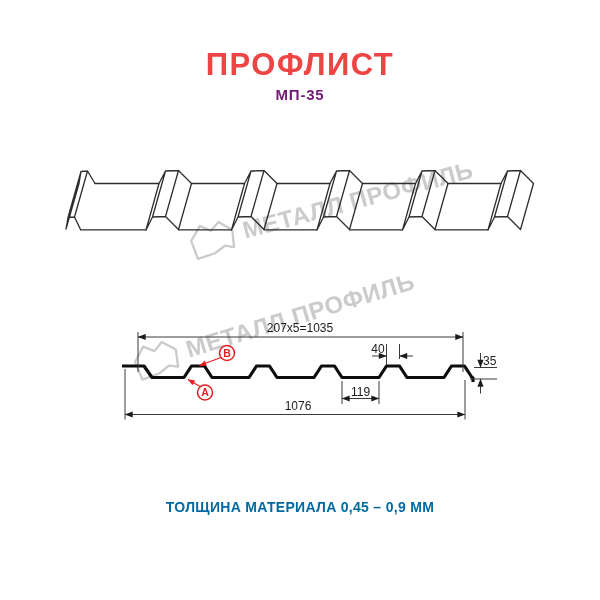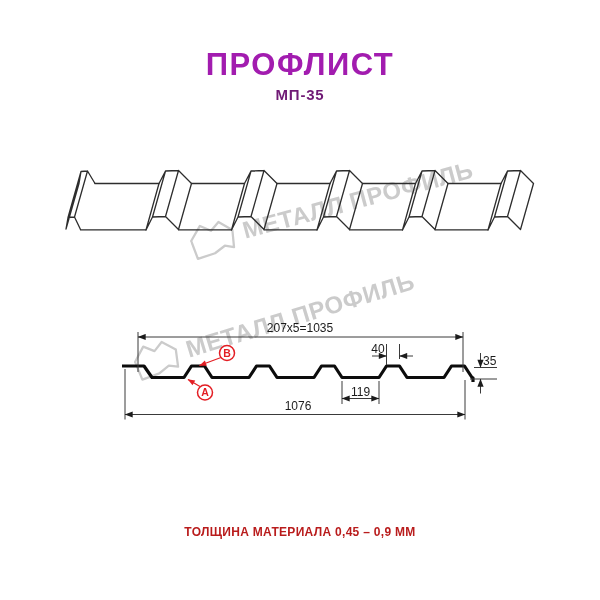--- a/index.html
+++ b/index.html
@@ -1,21 +1,21 @@
 <!DOCTYPE html>
 <html><head>
 <meta charset="utf-8">
 <style>
   html,body{margin:0;padding:0;background:#ffffff;}
   #page{position:relative;width:600px;height:600px;background:#fff;overflow:hidden;
         font-family:"Liberation Sans", sans-serif;}
   .txt{position:absolute;left:0;width:600px;text-align:center;color:#111;}
-  #title{top:47px;font-size:31px;font-weight:bold;letter-spacing:1.5px;color:#a21caf;z-index:3;}
+  #title{top:47px;font-size:31px;font-weight:bold;letter-spacing:1.5px;color:#ef4444;z-index:3;}
   #subtitle{top:86px;font-size:15px;font-weight:bold;letter-spacing:0.8px;color:#701a75;z-index:3;}
-  #footer-note{top:525px;font-size:12px;font-weight:bold;letter-spacing:0.3px;color:#b91c1c;z-index:3;}
+  #footer-note{top:499px;font-size:14px;font-weight:bold;letter-spacing:0.3px;color:#0369a1;z-index:3;}
   .wm{position:absolute;display:flex;align-items:center;gap:8px;color:#cbcbcb;
       font-weight:bold;font-size:24px;letter-spacing:0.5px;white-space:nowrap;z-index:1;}
   #wm-top{left:191px;top:227px;transform:rotate(-15deg);transform-origin:0 50%;}
   #wm-bottom{left:135px;top:348px;transform:rotate(-17deg);transform-origin:0 50%;}
   .wm svg{display:block;}
   #art{position:absolute;left:0;top:0;z-index:2;}
   .dimtxt{font-size:12px;fill:#1c1c1c;}
   .redtxt{font-size:10.5px;font-weight:bold;fill:#e31e24;}
 </style>
 </head>

